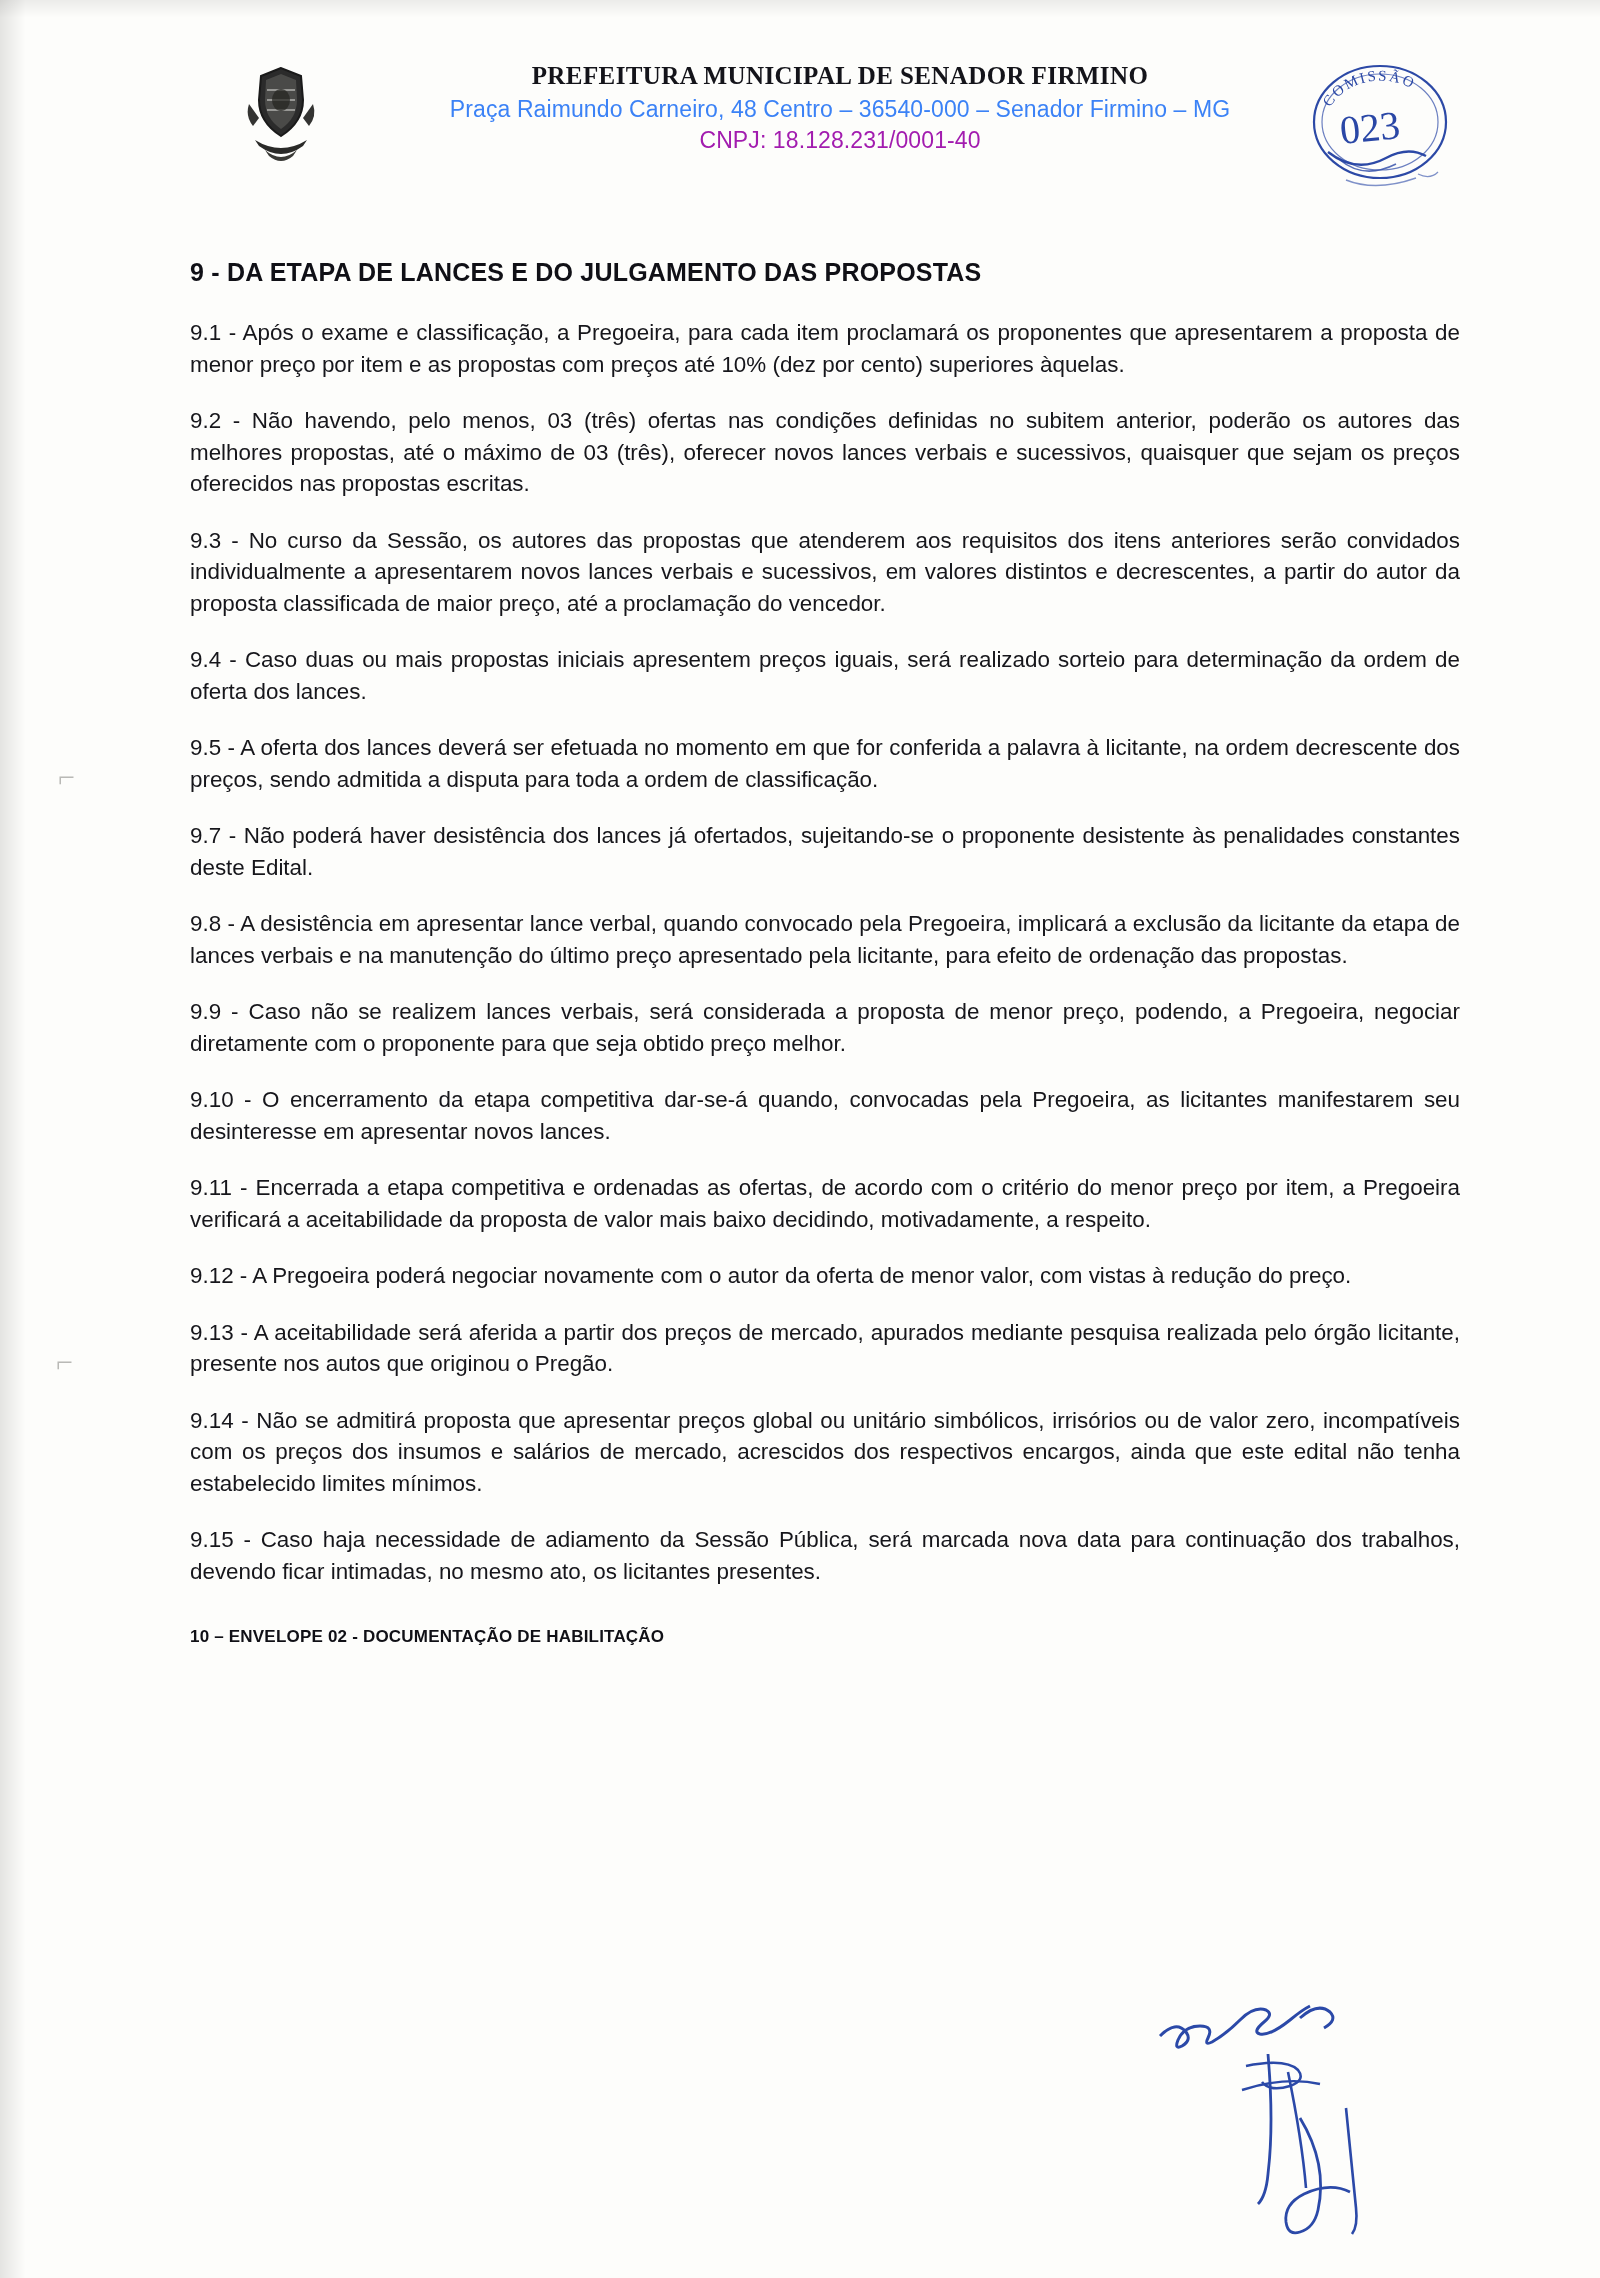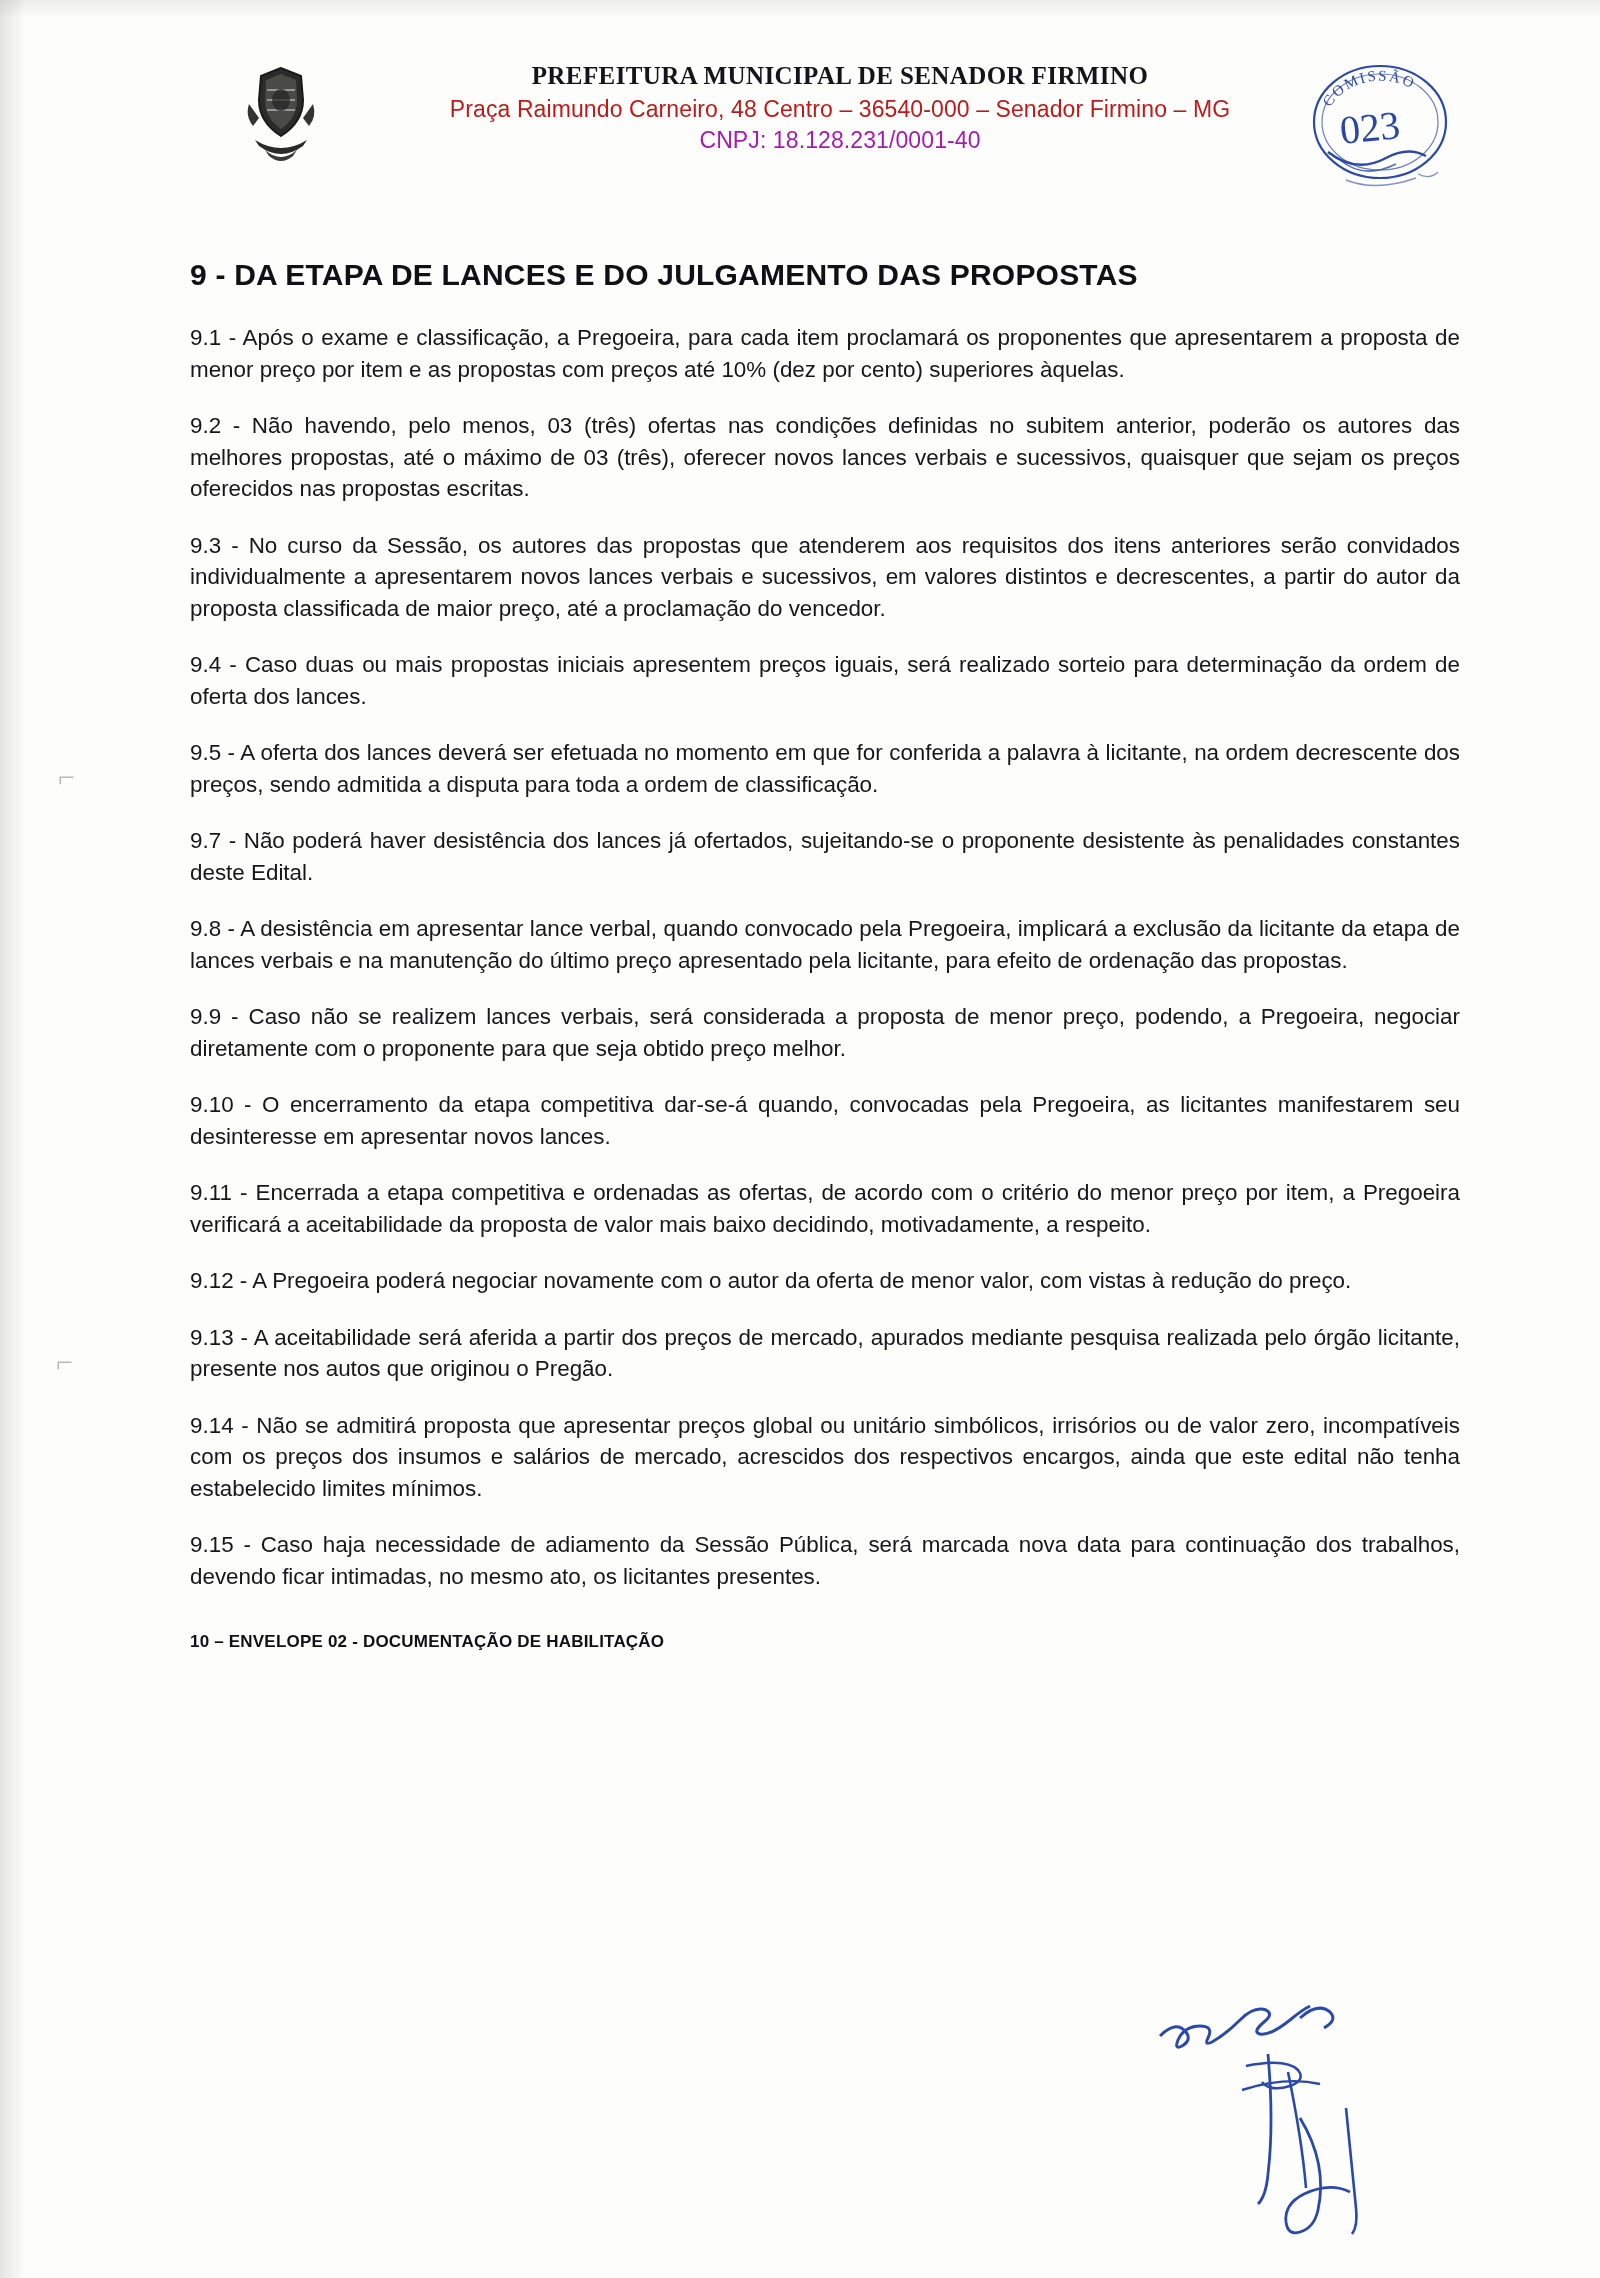--- a/index.html
+++ b/index.html
@@ -50,21 +50,21 @@
   .header-title {
     font-family: "Liberation Serif", serif;
     font-weight: bold;
     font-size: 25px;
     letter-spacing: .4px;
     color: #14141a;
   }
   .header-line2 {
     font-size: 23px;
     margin-top: 6px;
-    color: #b91c1c;
+    color: #3b82f6;
     letter-spacing: .1px;
   }
   .header-line3 {
     font-size: 23px;
     margin-top: 4px;
     color: #a21caf;
     letter-spacing: .1px;
   }
 
   
@@ -88,21 +88,21 @@
   }
 
   
   .content {
     position: absolute;
     left: 190px;
     top: 258px;
     width: 1270px;
   }
   .sec-title {
-    font-size: 30px;
+    font-size: 25px;
     font-weight: bold;
     letter-spacing: .2px;
     margin: 0 0 30px 0;
     color: #101016;
   }
   p.para {
     font-size: 22.4px;
     line-height: 31.5px;
     text-align: justify;
     text-justify: inter-word;

